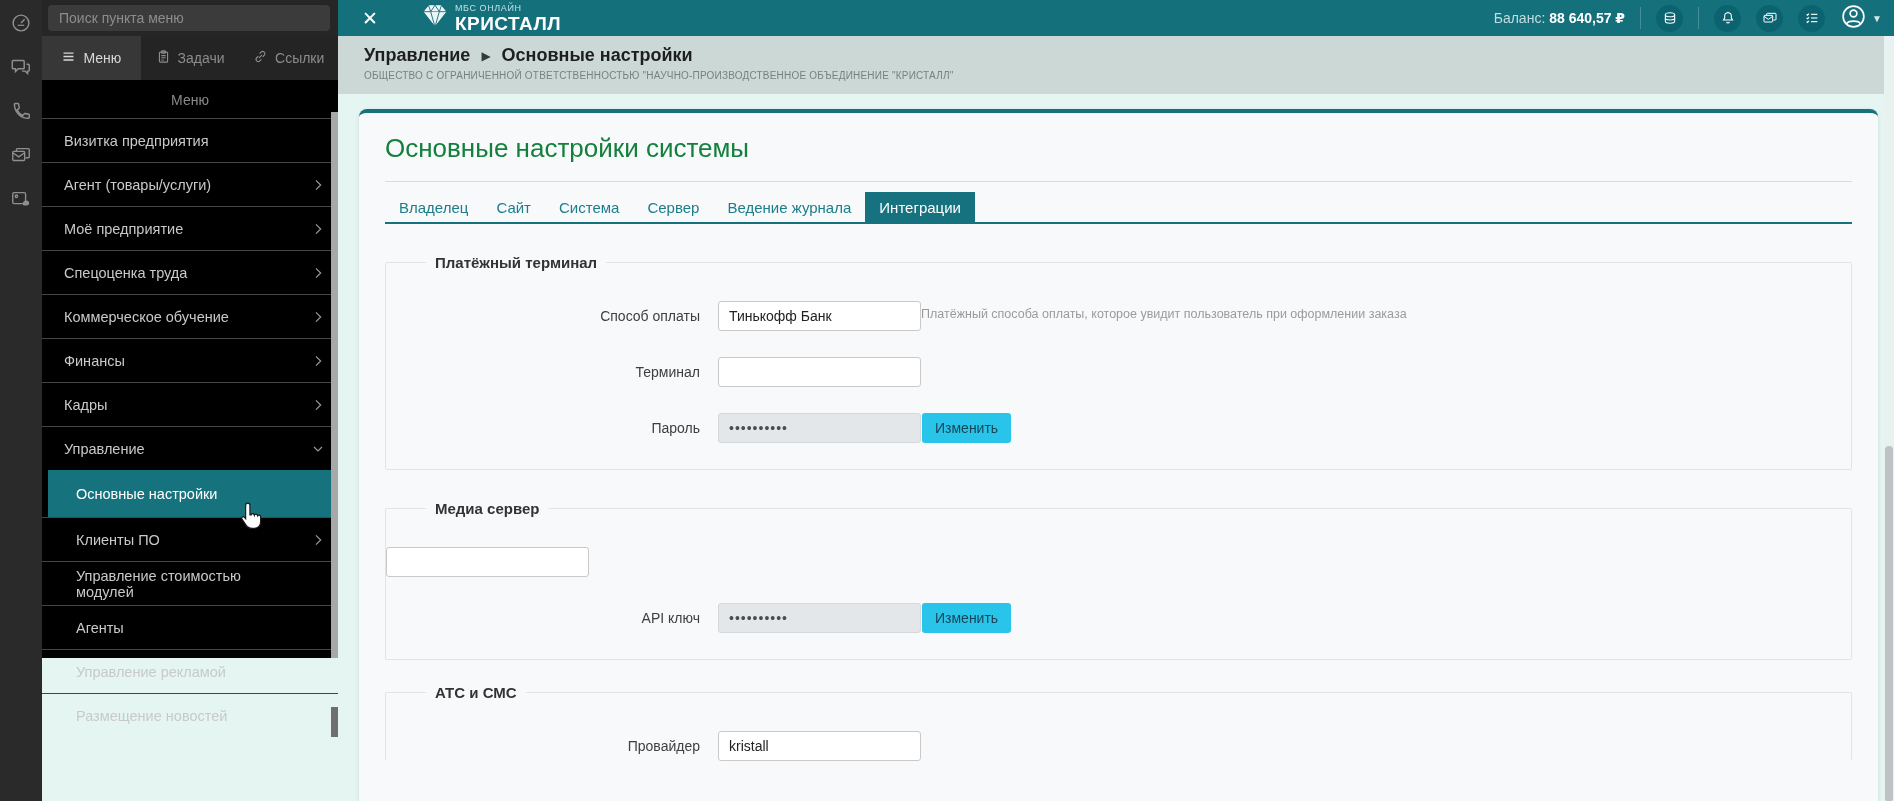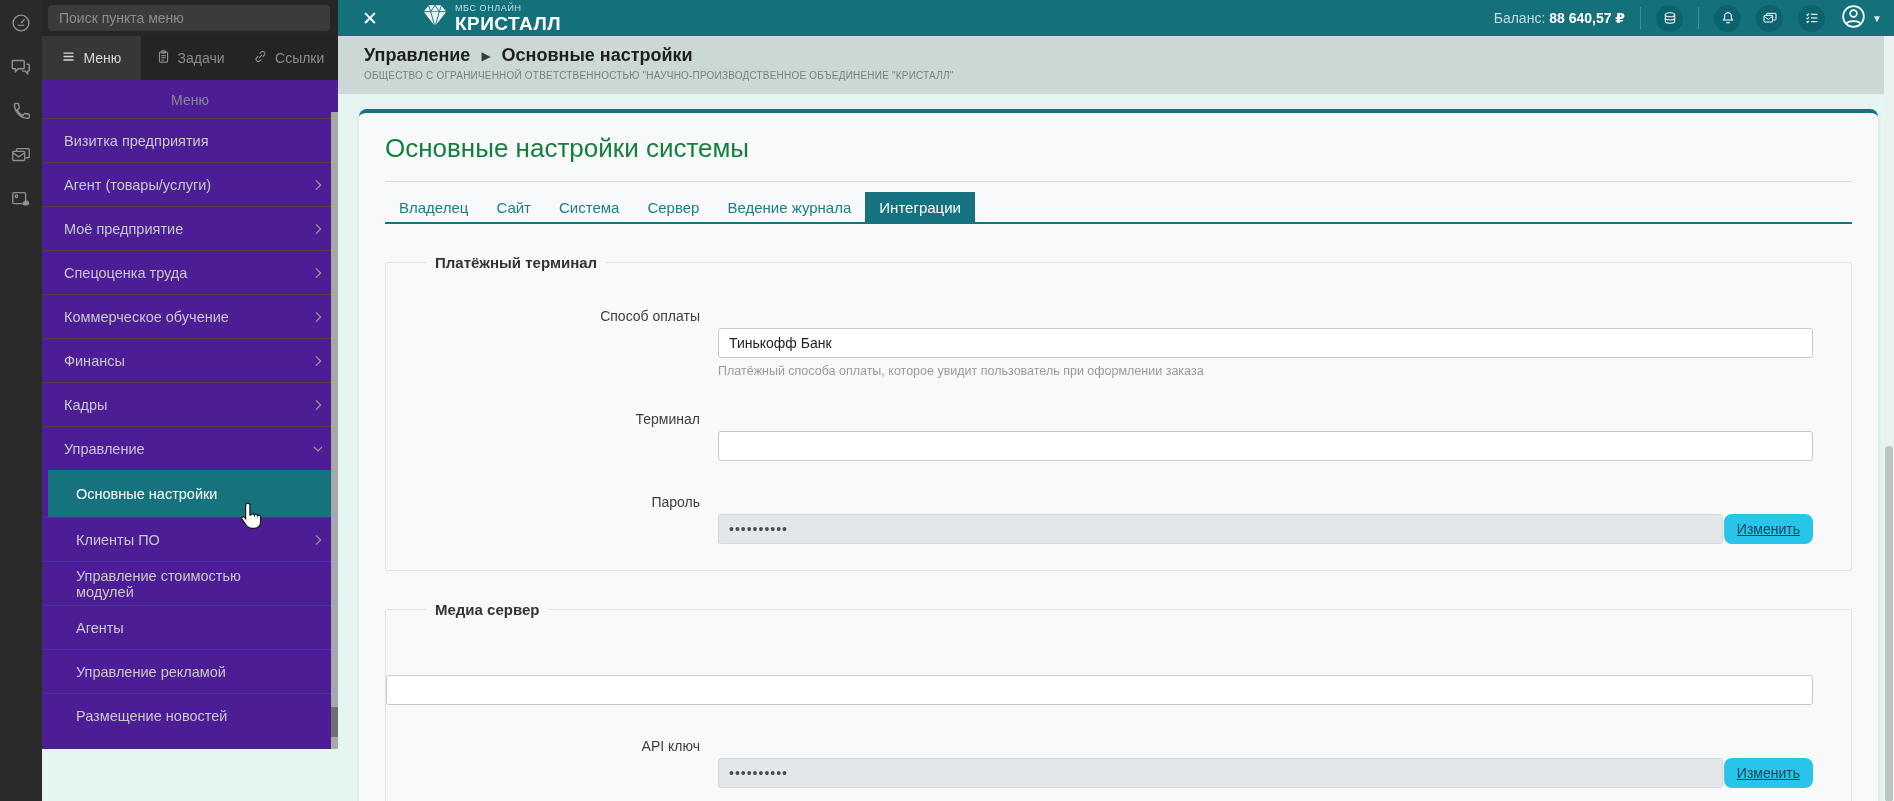--- a/index.html
+++ b/index.html
@@ -7,21 +7,21 @@
               font-family:"Liberation Sans","DejaVu Sans",sans-serif; }
   body { position:relative; }
 
   
   #rail { position:absolute; left:0; top:0; width:42px; height:801px; background:#2a2a2a; z-index:5;
           display:flex; flex-direction:column; align-items:center; padding-top:12px; gap:22px; }
   .rail-ic { width:22px; height:22px; color:#8f8f8f; display:flex; align-items:center; justify-content:center; }
   .rail-ic svg { width:22px; height:22px; }
 
   
-  #sidebar { position:absolute; left:42px; top:0; width:296px; height:749px; background:#4c1d95; z-index:4; }
+  #sidebar { position:absolute; left:42px; top:0; width:296px; height:658px; background:#000000; z-index:4; }
   .search-row { height:36px; background:#262626; padding:5px 8px 5px 6px; }
   .search-input { width:100%; height:26px; background:#3b3b3b; border:none; border-radius:4px;
                   color:#cccccc; padding:0 11px; font-size:14px; outline:none; }
   .search-input::placeholder { color:#8d8d8d; }
   .side-tabs { display:flex; height:44px; background:#232323; }
   .side-tab { flex:1; display:flex; align-items:center; justify-content:center; gap:7px;
               color:#8c8c8c; font-size:14px; background:#242424; cursor:pointer; }
   .side-tab svg { width:15px; height:15px; }
   .side-tab.active { background:#373737; color:#d8d8d8; }
   .menu-title { height:38px; line-height:40px; text-align:center; color:#8a8a8a; font-size:14px; }
@@ -73,27 +73,27 @@
   .tabs { display:flex; margin-top:10px; border-bottom:2px solid #15727e; }
   .tab { padding:7px 14px 6px; font-size:15px; color:#1b7e8a; cursor:pointer; white-space:nowrap; }
   .tab.active { background:#15727e; color:#ffffff; }
 
   fieldset { border:1px solid #e2e5e6; border-radius:2px; margin-top:30px; padding:4px 38px 26px 0; }
   fieldset.last { border-bottom:none; padding-bottom:0; margin-top:24px; }
   legend { margin-left:40px; padding:0 9px; font-size:15px; font-weight:bold; color:#333333; }
   .frow { display:flex; margin-top:26px; }
   .flabel { width:332px; flex-shrink:0; text-align:right; padding-right:18px;
             font-size:14px; color:#3e3e3e; line-height:30px; }
-  .fwrap { flex:1; display:flex; flex-direction:column;margin-top:27px; }
+  .fwrap { flex:1; display:flex; flex-direction:row; }
   .fgroup { display:flex; }
   input.ctl { flex:1; height:30px; border:1px solid #c9c9c9; border-radius:3px; padding:0 10px;
               font-size:14px; color:#222; background:#fff; outline:none; min-width:0; }
   input.ctl.masked { background:#e3e7e9; border-color:#d5d8da; color:#4c4c4c; letter-spacing:1px; }
   .btn-change { height:30px; border:none; background:#29c4e9; color:#17455a; font-size:14px;
-                padding:0 13px; border-radius:8px; margin-left:1px; cursor:pointer;text-decoration:underline; }
+                padding:0 13px; border-radius:3px; margin-left:1px; cursor:pointer; }
   .hint { margin-top:6px; font-size:12.5px; color:#9b9b9b; }
 
   
   #page-scroll { position:absolute; right:0; top:36px; width:10px; height:765px; background:#e8f2f1; z-index:6; }
   #page-thumb { position:absolute; right:1px; top:410px; width:8px; height:356px; background:#bdc3c5; border-radius:4px; }
 
   
   #cursor { position:absolute; left:238px; top:501px; width:26px; height:30px; z-index:50; pointer-events:none; }
 </style>
 </head>

